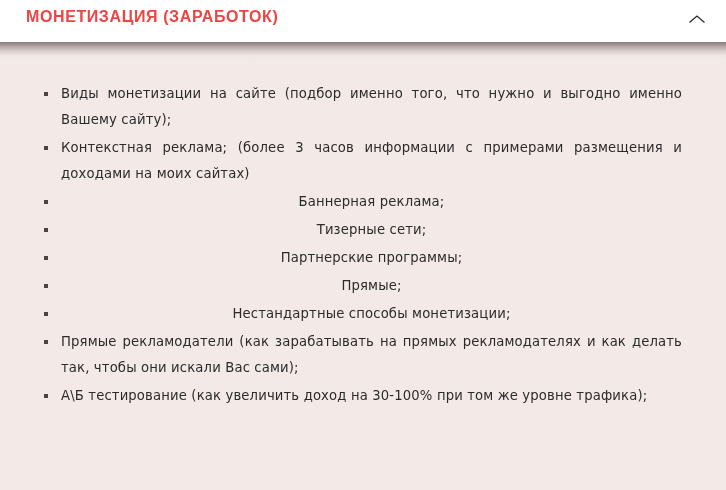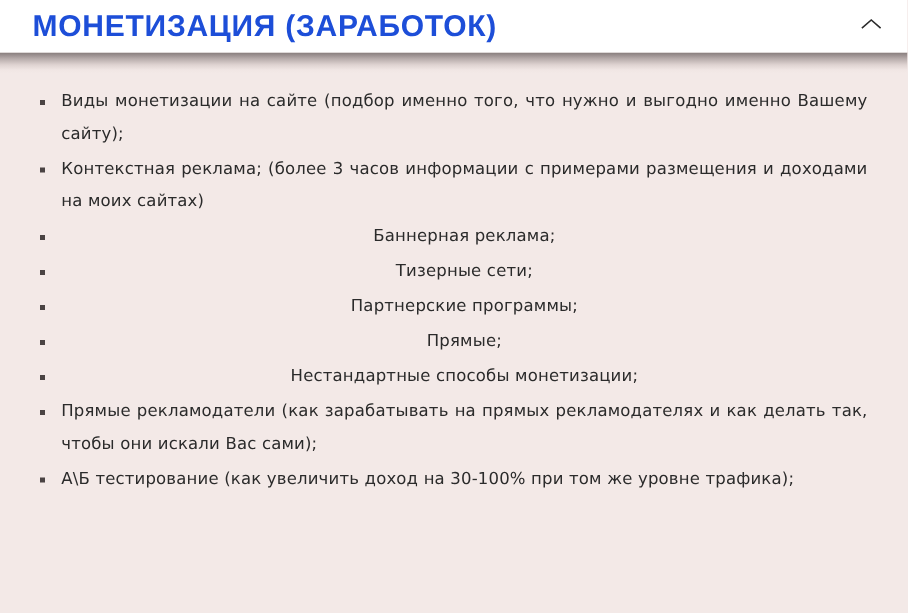--- a/index.html
+++ b/index.html
@@ -32,23 +32,23 @@
     background: #ffffff;
     z-index: 3;
   }
 
   .header-title {
     position: absolute;
     left: 26px;
     top: 8px;
     font-family: "Liberation Sans", sans-serif;
     font-weight: bold;
-    font-size: 24px;
+    font-size: 16px;
     letter-spacing: 0.6px;
-    color: #1d4ed8;
+    color: #ef4444;
     white-space: nowrap;
   }
 
   .collapse-btn {
     position: absolute;
     right: 14px;
     top: 6px;
     width: 30px;
     height: 26px;
     display: flex;
@@ -80,21 +80,21 @@
     position: absolute;
     top: 59px;
     left: 0;
     width: 726px;
     bottom: 0;
     z-index: 1;
   }
 
   .bullet-list {
     list-style: none;
-    margin: 4px;
+    margin: 16px;
     padding: 6px 28px 0 28px;
   }
 
   .bullet-item {
     position: relative;
     padding-left: 17px;
     margin-bottom: 2px;
     font-family: "DejaVu Sans", sans-serif;
     font-size: 13.2px;
     line-height: 26px;

